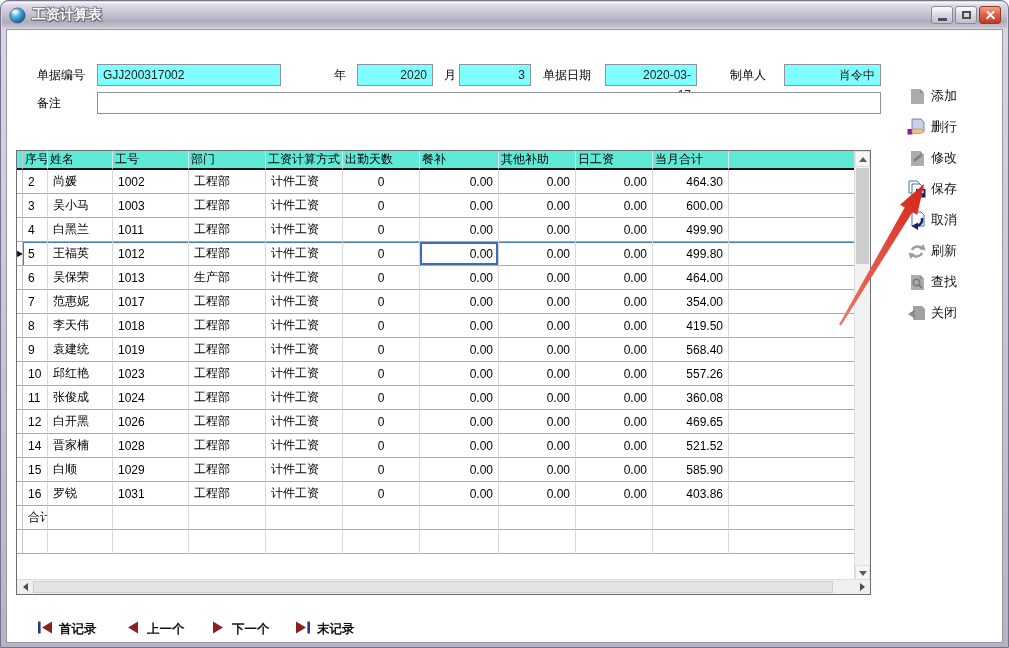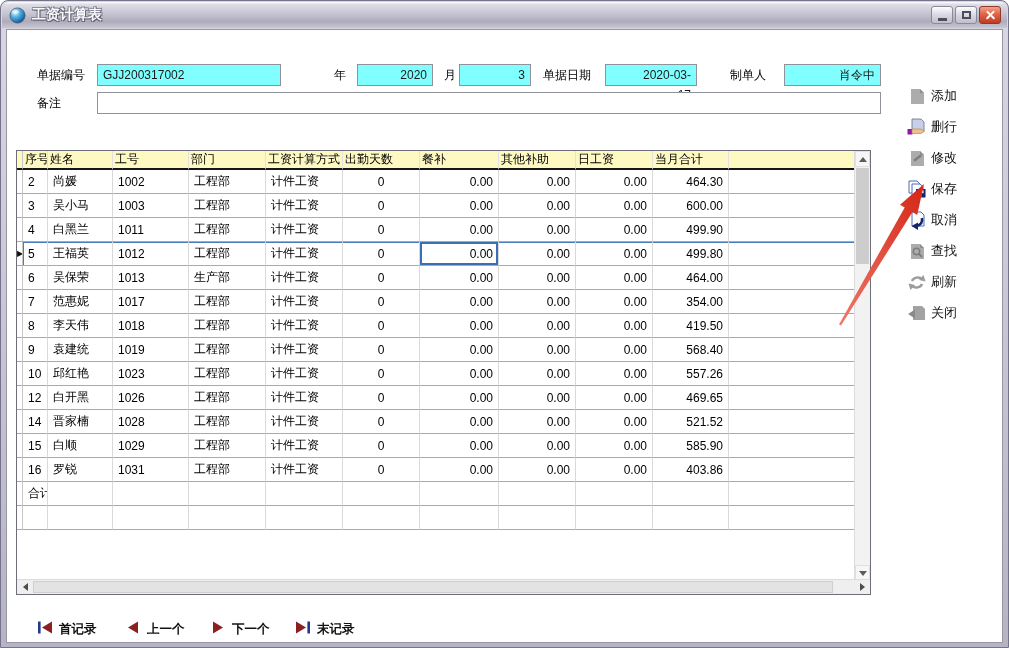--- a/index.html
+++ b/index.html
@@ -29,21 +29,21 @@
   
   .flabel{position:absolute;font-size:12px;color:#000;height:22px;line-height:22px;}
   .field{position:absolute;height:22px;line-height:20px;box-sizing:border-box;border:1px solid #919199;
     font-size:12px;color:#1a1a1a;padding:0 5px;background:#7FFFFF;}
   .field.right{text-align:right;} .field.white{background:#fff;}
   
   .grid-wrap{position:absolute;left:9px;top:120px;width:855px;height:445px;box-sizing:border-box;
     border:1px solid #6e6e76;background:#fff;}
   table.grid{border-collapse:separate;border-spacing:0;table-layout:fixed;width:839px;font-size:12px;color:#000;}
   table.grid th{height:15px;box-sizing:content-box;font-weight:normal;text-align:left;padding:0 2px;
-    border-bottom:2px solid #161616;border-right:1px solid #e2e2e2;white-space:nowrap;overflow:hidden;background:#fef9c3;}
+    border-bottom:2px solid #161616;border-right:1px solid #e2e2e2;white-space:nowrap;overflow:hidden;background:#5eead4;}
   table.grid td{height:23px;box-sizing:content-box;padding:0 5px;border-bottom:1px solid #ababab;
     border-right:1px solid #d9d9d9;white-space:nowrap;overflow:hidden;background:#fff;}
   table.grid td.ind{padding:0;border-right:1px solid #c6c6c6;font-size:8px;color:#111;text-align:center;}
   table.grid th.ind{border-right:1px solid #c6c6c6;}
   td.a-l{text-align:left;} td.a-c{text-align:center;} td.a-r{text-align:right;}
   td.sel{background:#EBEBFA;border-bottom-color:#4a7ebb;box-shadow:inset 0 1px 0 #4a7ebb;}
   td.sel-first{box-shadow:inset 1px 0 0 #4a7ebb,inset 0 1px 0 #4a7ebb;}
   td.sel-last{box-shadow:inset -1px 0 0 #4a7ebb,inset 0 1px 0 #4a7ebb;}
   td.focused{background:#fff;box-shadow:inset 0 0 0 2px #3a6eb5;}
   td.total-label{overflow:visible;}
@@ -274,20 +274,34 @@
               <td class="a-l">计件工资</td>
               <td class="a-c">0</td>
               <td class="a-r">0.00</td>
               <td class="a-r">0.00</td>
               <td class="a-r">0.00</td>
               <td class="a-r">557.26</td>
               <td></td>
             </tr>
             <tr>
               <td class="ind"></td>
+              <td class="a-l">11</td>
+              <td class="a-l">张俊成</td>
+              <td class="a-l">1024</td>
+              <td class="a-l">工程部</td>
+              <td class="a-l">计件工资</td>
+              <td class="a-c">0</td>
+              <td class="a-r">0.00</td>
+              <td class="a-r">0.00</td>
+              <td class="a-r">0.00</td>
+              <td class="a-r">360.08</td>
+              <td></td>
+            </tr>
+            <tr>
+              <td class="ind"></td>
               <td class="a-l">12</td>
               <td class="a-l">白开黑</td>
               <td class="a-l">1026</td>
               <td class="a-l">工程部</td>
               <td class="a-l">计件工资</td>
               <td class="a-c">0</td>
               <td class="a-r">0.00</td>
               <td class="a-r">0.00</td>
               <td class="a-r">0.00</td>
               <td class="a-r">469.65</td>
@@ -433,38 +447,38 @@
               <path d="M6 2h9l3 3v11H6z" fill="#fff" stroke="#4a6cb8"></path>
           <path d="M16 8q1 7-6 8" fill="none" stroke="#18246a" stroke-width="2.6"></path>
           <polygon points="12,20 5.5,16 12,12.5" fill="#18246a"></polygon>
             </svg>
         </span>
           <span class="alabel">取消</span>
       </div>
       <div class="action-btn disabled">
         <span class="aicon">
           <svg width="22" height="20">
+              <path d="M6 9a6 5 0 0 1 10-2" stroke="#9c9c9c" stroke-width="2.4" fill="none"></path>
+          <polygon points="17.5,3 19.5,9.5 13,8" fill="#9c9c9c"></polygon>
+          <path d="M16 12a6 5 0 0 1-10 2" stroke="#9c9c9c" stroke-width="2.4" fill="none"></path>
+          <polygon points="4.5,18 2.5,11.5 9,13" fill="#9c9c9c"></polygon>
+            </svg>
+        </span>
+          <span class="alabel">刷新</span>
+      </div>
+      <div class="action-btn disabled">
+        <span class="aicon">
+          <svg width="22" height="20">
               <path d="M5 3h9l4 4v11H5z" fill="#acacac"></path>
               <path d="M14 3l4 4h-4z" fill="#8f8f8f"></path>
           <circle cx="10.5" cy="10.5" r="3.2" fill="none" stroke="#7c7c7c" stroke-width="1.5"></circle>
           <line x1="13" y1="13" x2="16" y2="16" stroke="#7c7c7c" stroke-width="1.8"></line>
             </svg>
         </span>
           <span class="alabel">查找</span>
-      </div>
-      <div class="action-btn disabled">
-        <span class="aicon">
-          <svg width="22" height="20">
-              <path d="M6 9a6 5 0 0 1 10-2" stroke="#9c9c9c" stroke-width="2.4" fill="none"></path>
-          <polygon points="17.5,3 19.5,9.5 13,8" fill="#9c9c9c"></polygon>
-          <path d="M16 12a6 5 0 0 1-10 2" stroke="#9c9c9c" stroke-width="2.4" fill="none"></path>
-          <polygon points="4.5,18 2.5,11.5 9,13" fill="#9c9c9c"></polygon>
-            </svg>
-        </span>
-          <span class="alabel">刷新</span>
       </div>
       <div class="action-btn disabled">
         <span class="aicon">
           <svg width="22" height="20">
               <path d="M7 3h9l3 3v11H7z" fill="#a2a2a2"></path>
           <polygon points="2,11 9,6.5 9,15.5" fill="#8a8a8a"></polygon>
             </svg>
         </span>
           <span class="alabel">关闭</span>
       </div>

